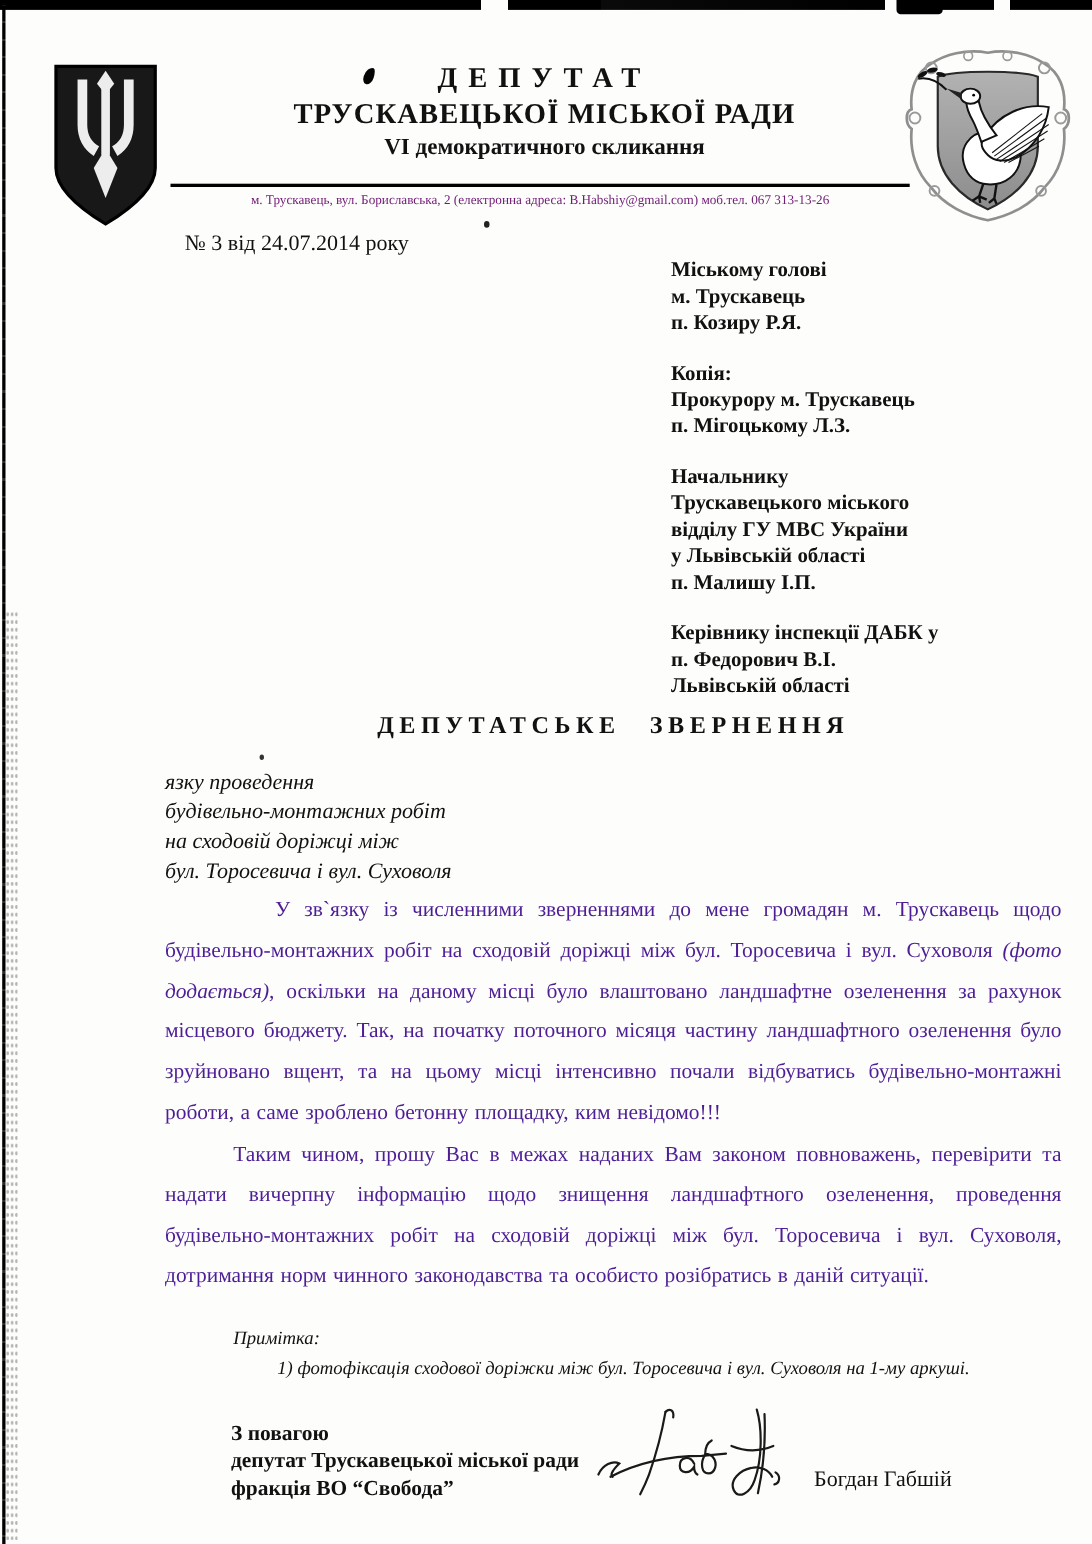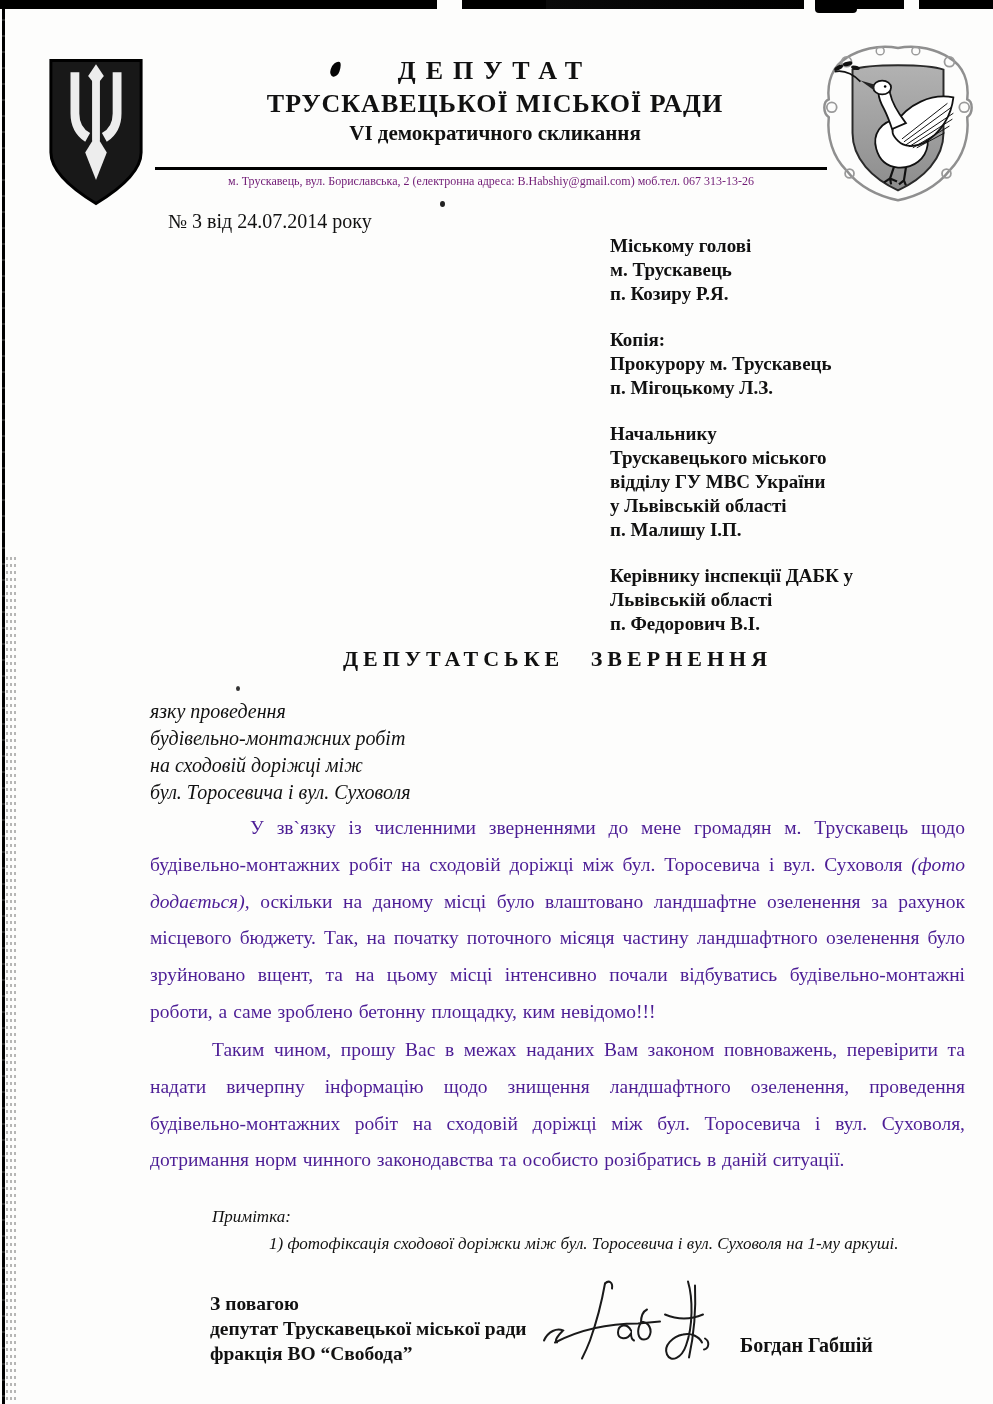--- a/index.html
+++ b/index.html
@@ -51,25 +51,25 @@
     font-size:22px;letter-spacing:5px;word-spacing:16px;}
   .subject{left:150px;top:698px;font-style:italic;font-size:20px;line-height:27px;}
   
   .para{left:150px;width:815px;font-size:19.5px;line-height:36.8px;
     text-align:justify;text-align-last:left;word-spacing:1px;color:#4c1d95;}
   .p1{top:810px;text-indent:100px;}
   .p2{top:1032px;text-indent:62px;}
   .ital{font-style:italic;}
   
   .note{left:212px;top:1205px;font-style:italic;font-size:17px;line-height:24px;}
-  .note-item{margin-left:57px;margin-top:3px;}
+  .note-item{margin-left:40px;margin-top:3px;}
   
   .closing{left:210px;top:1291px;font-weight:bold;font-size:19.5px;line-height:25px;}
   .sig-mark{left:538px;top:1276px;width:190px;height:95px;}
-  .signer{left:740px;top:1334px;font-weight:bold;font-size:20px;}
+  .signer{left:740px;top:1334px;font-weight:normal;font-size:20px;}
 </style>
 </head>
 <body>
 
 <div class="page">
 
   <div class="abs scan-top"></div>
   <div class="abs scan-top-blob"></div>
   <div class="abs scan-left"></div>
   <div class="abs scan-left-noise"></div>
@@ -153,22 +153,22 @@
     </div>
     <div class="rgroup">
       <div>Начальнику</div>
       <div>Трускавецького міського</div>
       <div>відділу ГУ МВС України</div>
       <div>у Львівській області</div>
       <div>п. Малишу І.П.</div>
     </div>
     <div class="rgroup">
       <div>Керівнику інспекції ДАБК у</div>
+      <div>п. Федорович В.І.</div>
       <div>Львівській області</div>
-      <div>п. Федорович В.І.</div>
     </div>
   </div>
 
   <div class="abs doc-title">ДЕПУТАТСЬКЕ  ЗВЕРНЕННЯ</div>
 
   <div class="abs subject">
     <div>язку проведення</div>
     <div>будівельно-монтажних робіт</div>
     <div>на сходовій доріжці між</div>
     <div>бул. Торосевича і вул. Суховоля</div>

